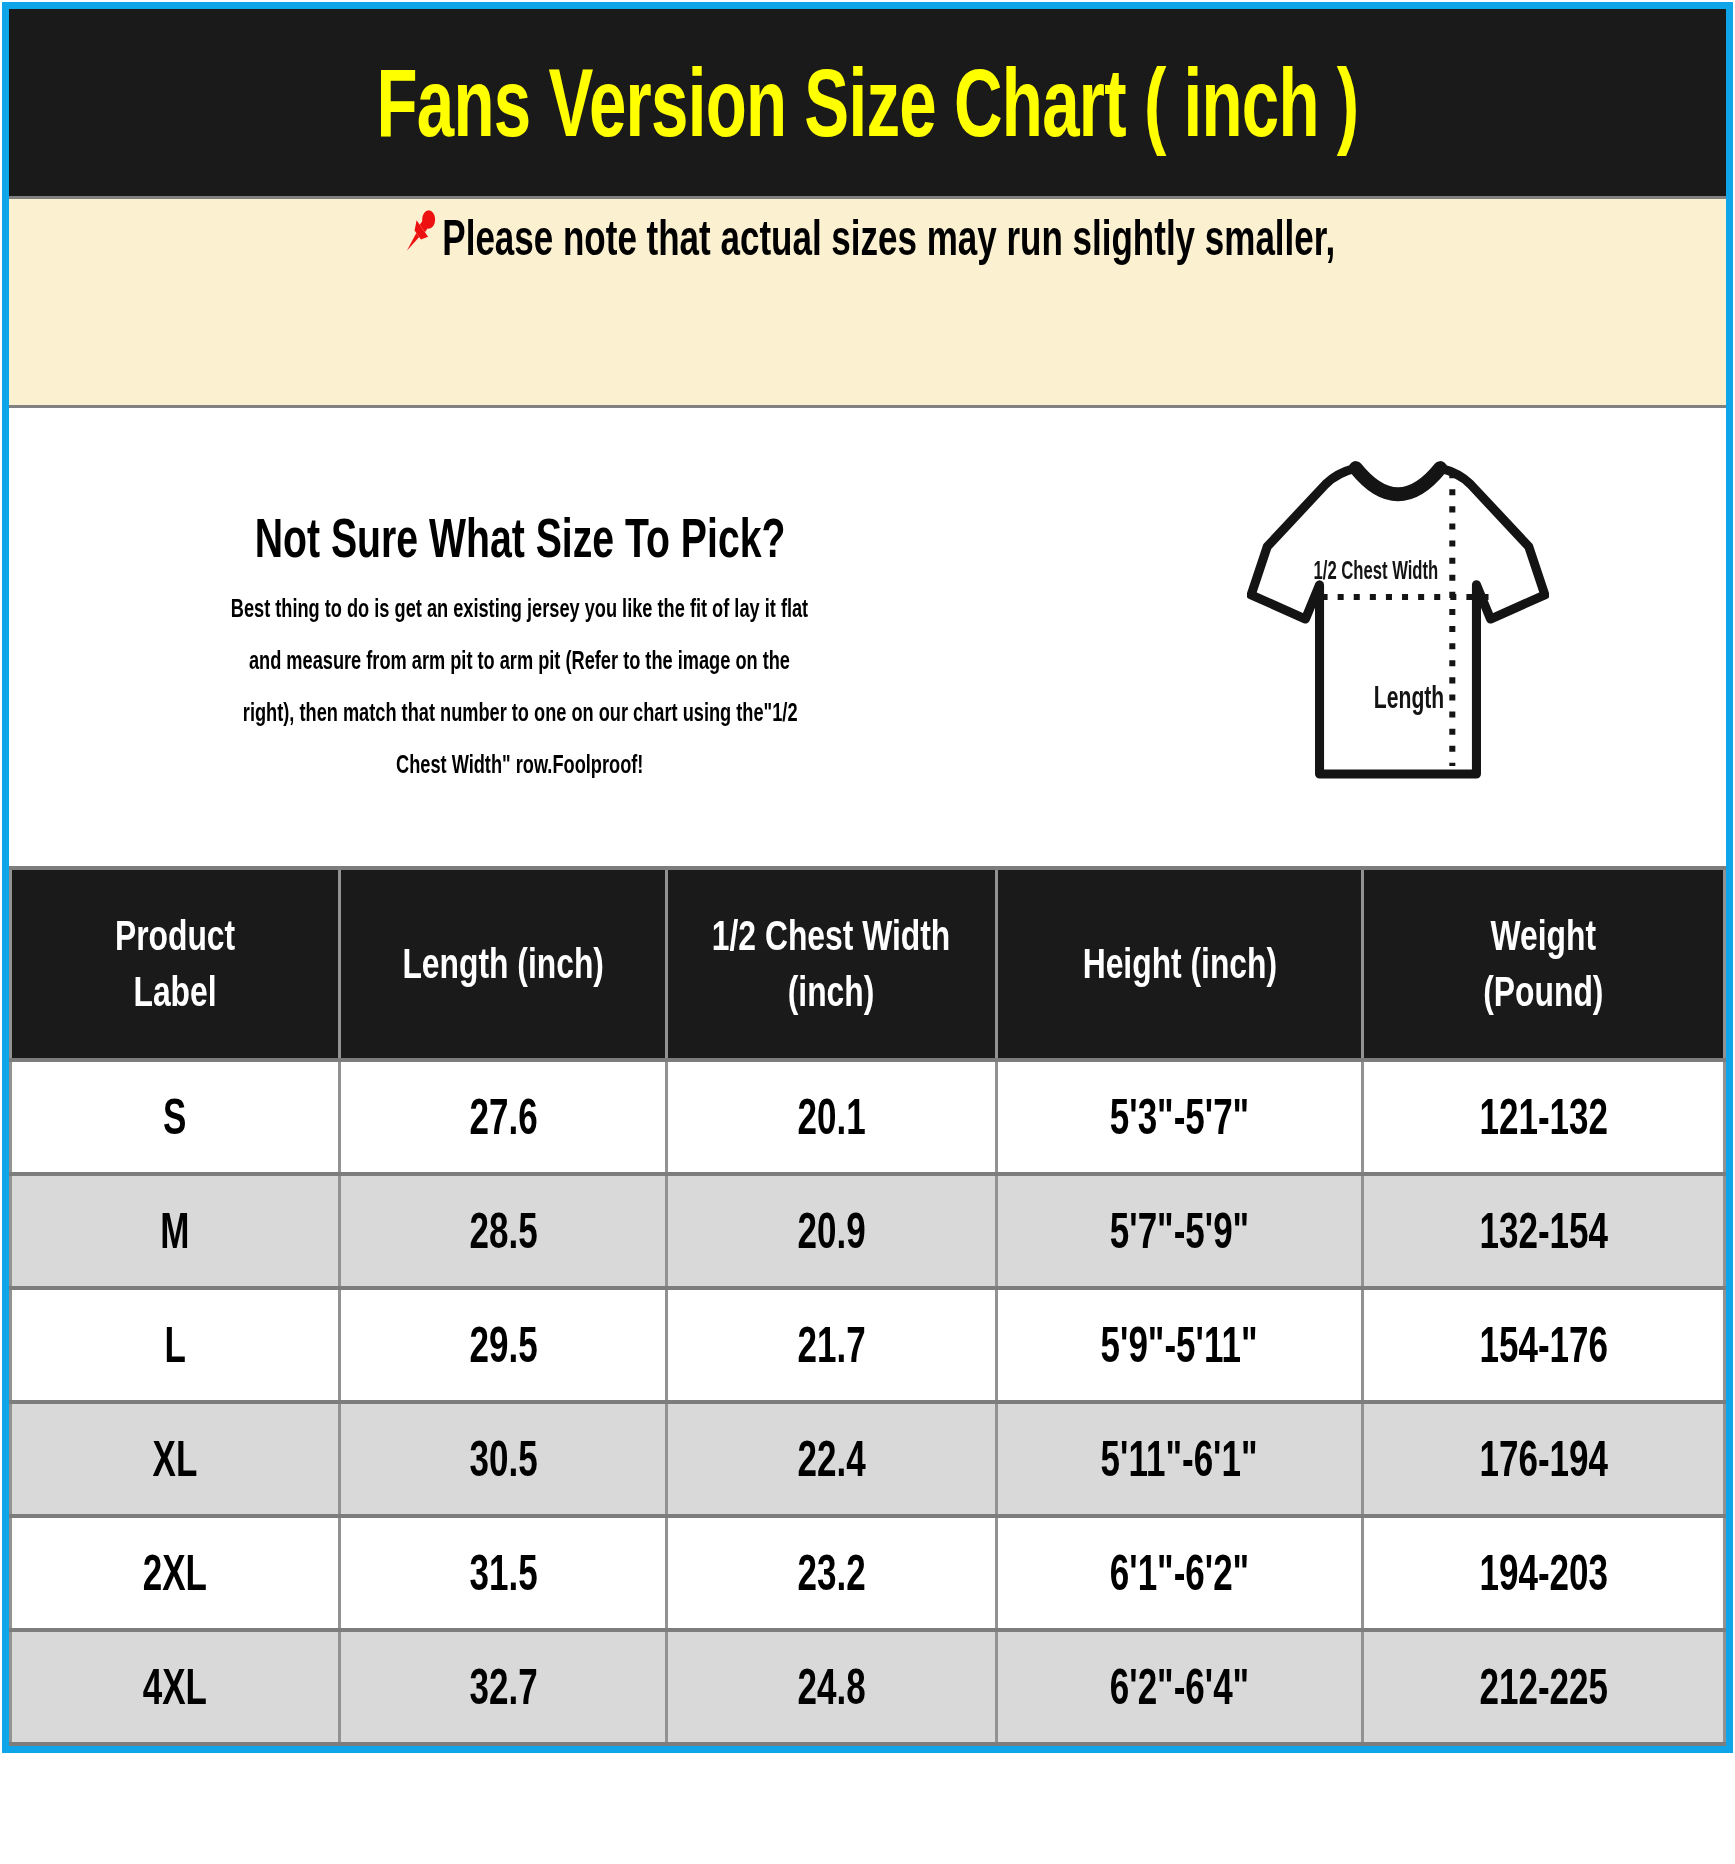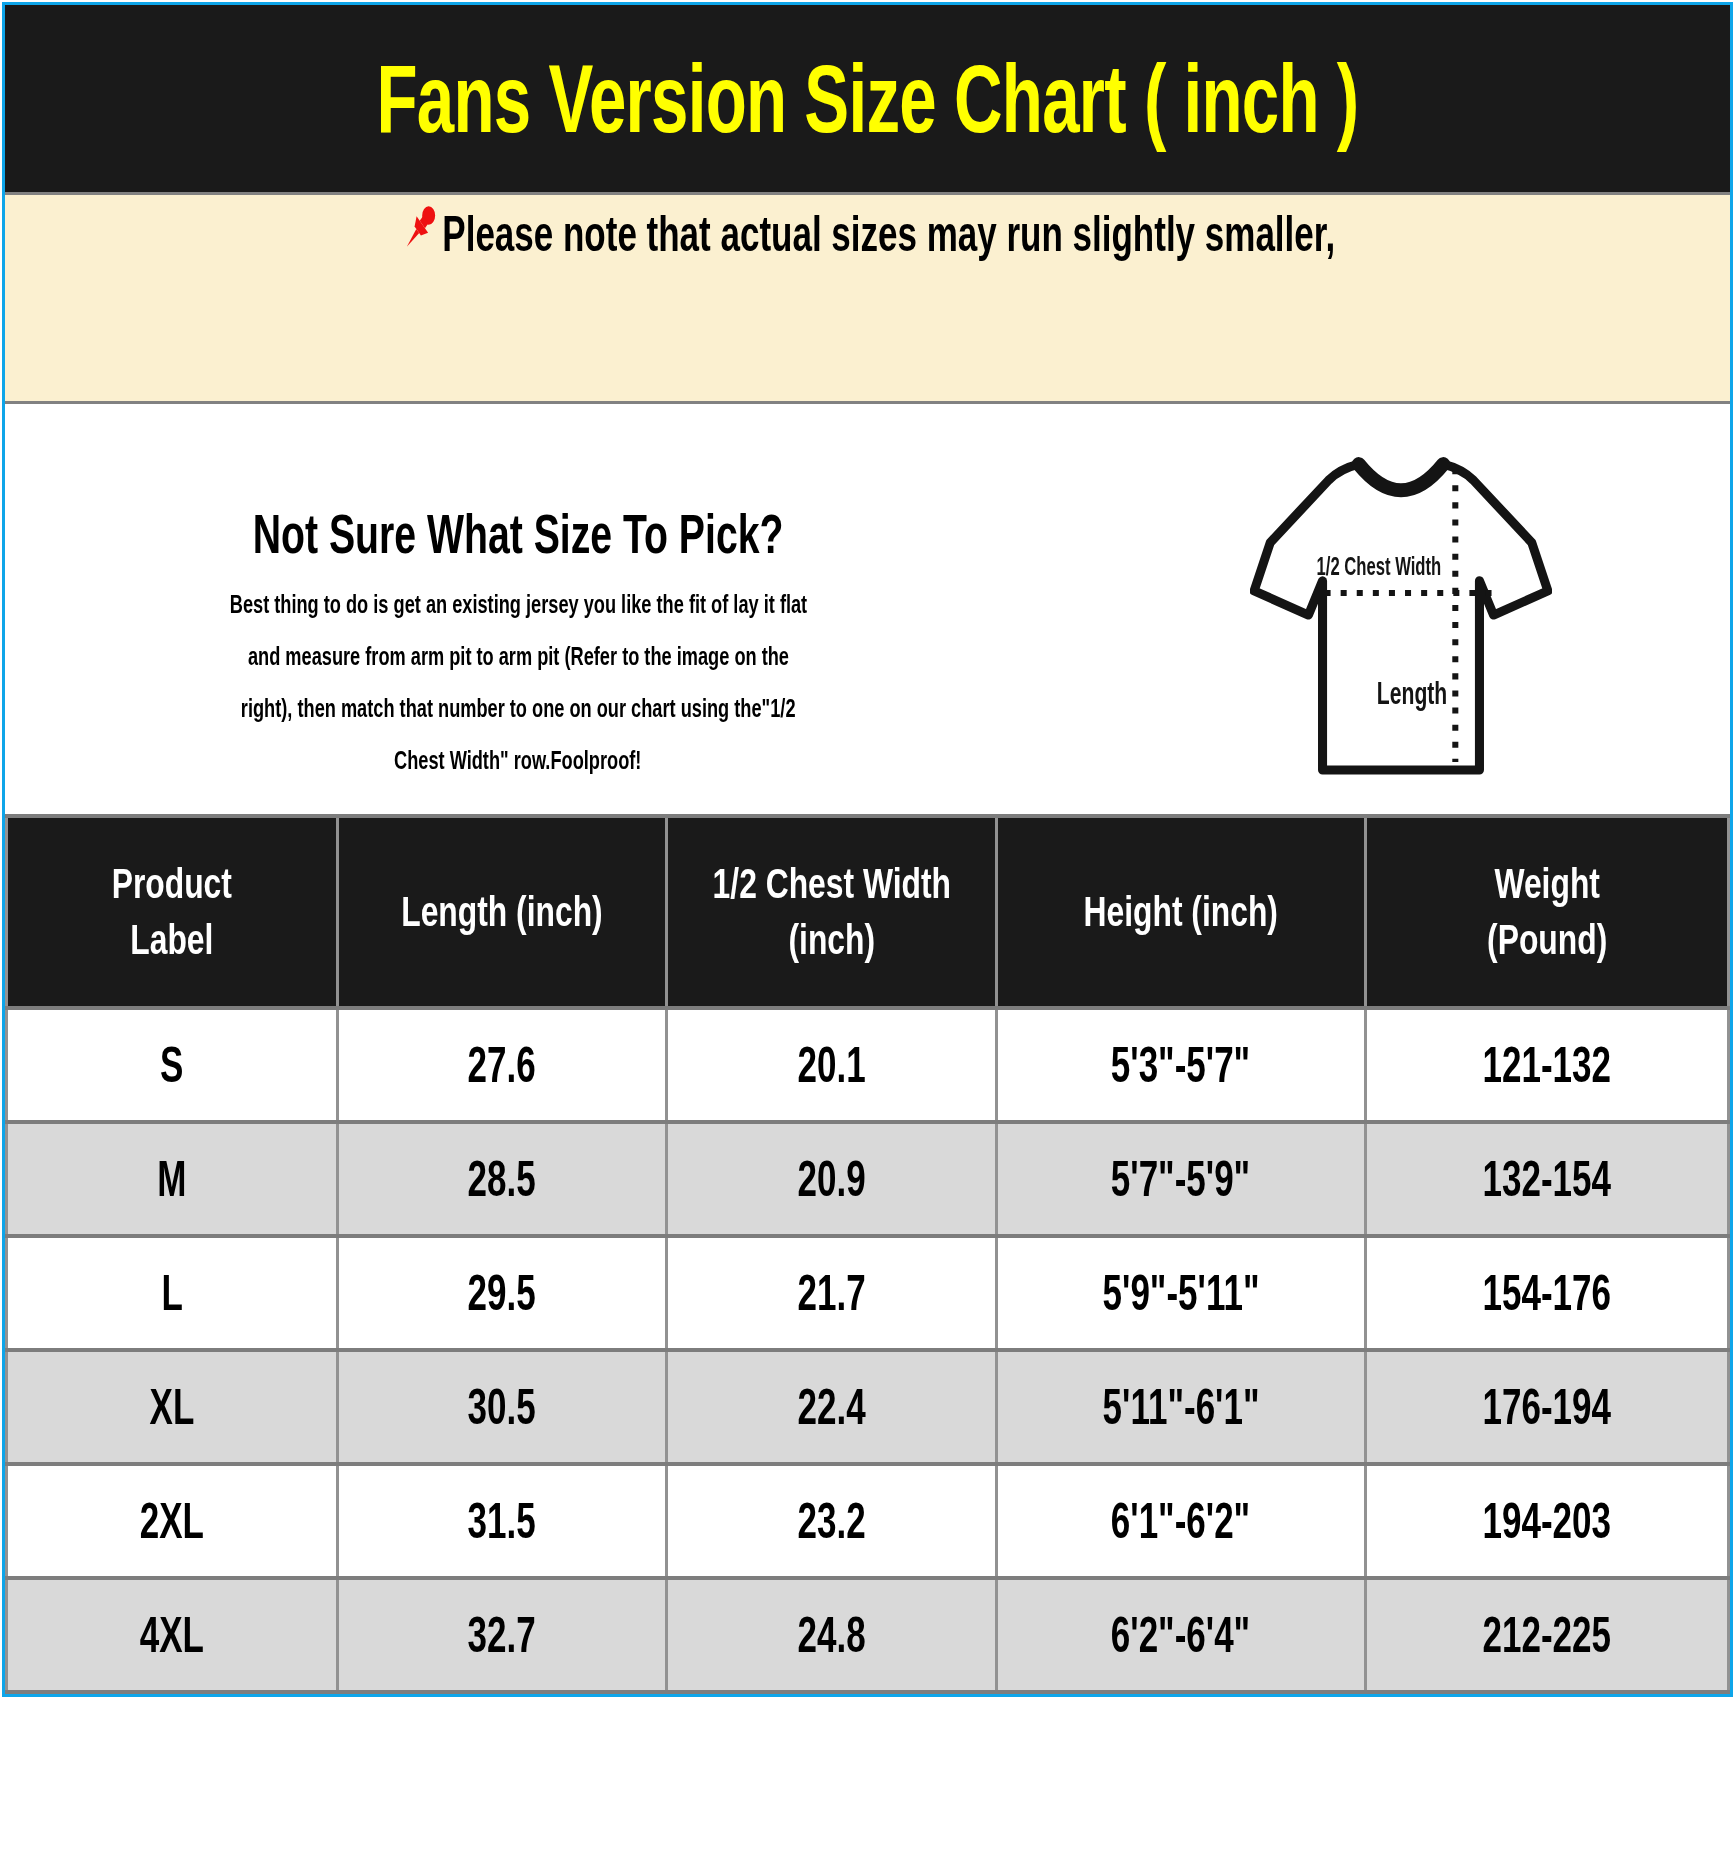--- a/index.html
+++ b/index.html
@@ -4,21 +4,21 @@
 <style>
   * { box-sizing: border-box; margin: 0; padding: 0; }
   html, body { background: #ffffff; }
   body {
     width: 1735px;
     font-family: "Liberation Sans", "DejaVu Sans", sans-serif;
     color: #000;
   }
   .frame {
     margin: 2px;
-    border: 3px solid #0ea5e9;
+    border: 7px solid #0ea5e9;
     background: #ffffff;
   }
   
   .cnd  { display: inline-block; transform: scaleX(0.70); white-space: nowrap; font-weight: bold; }
   .cndb { display: block;        transform: scaleX(0.74); white-space: nowrap; font-weight: bold; }
   .cndb:empty { display: none; }
 
   
   .title-band {
     height: 187px;
@@ -48,21 +48,21 @@
   .pin-wrap { display: inline-block; vertical-align: -16px; margin-right: 2px; }
   .note-red { color: #f20d0d; }
   .note-arrows {
     font-family: "DejaVu Sans", sans-serif;
     letter-spacing: 10px;
     margin-left: 8px;
   }
 
   
   .info {
-    height: 410px;
+    height: 458px;
     display: flex;
     background: #ffffff;
     overflow: hidden;
     border-radius: 20px;
   }
   .info-text {
     width: 59.5%;
     padding-top: 102px;
     text-align: center;
   }

